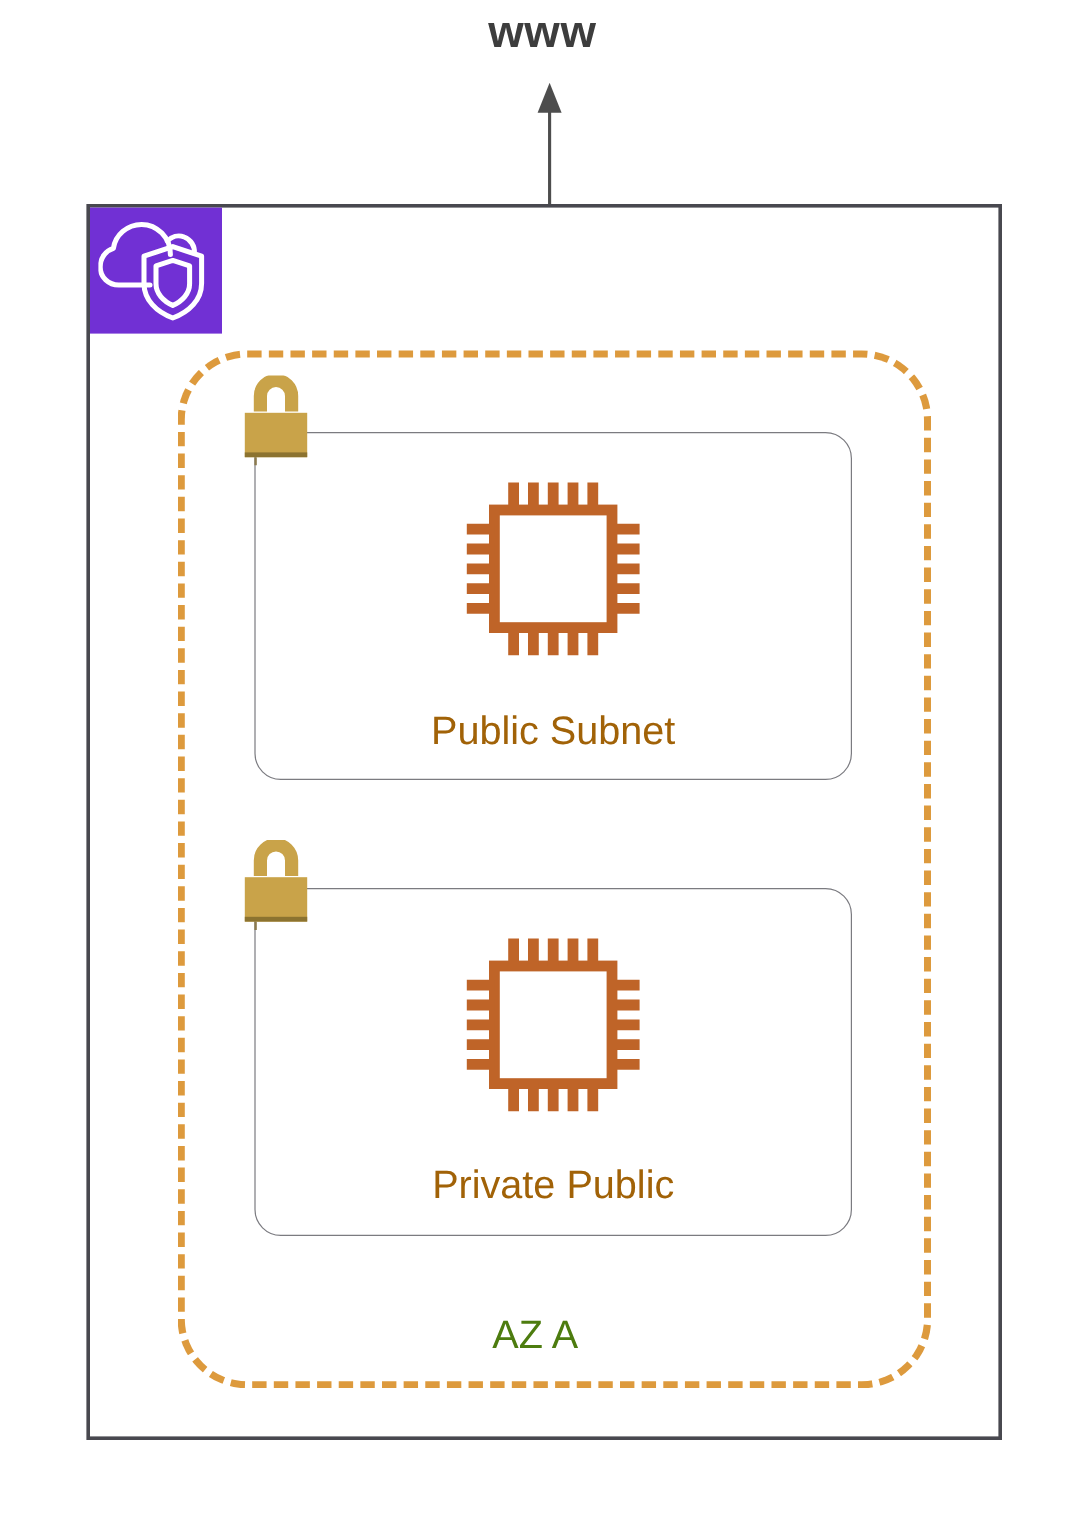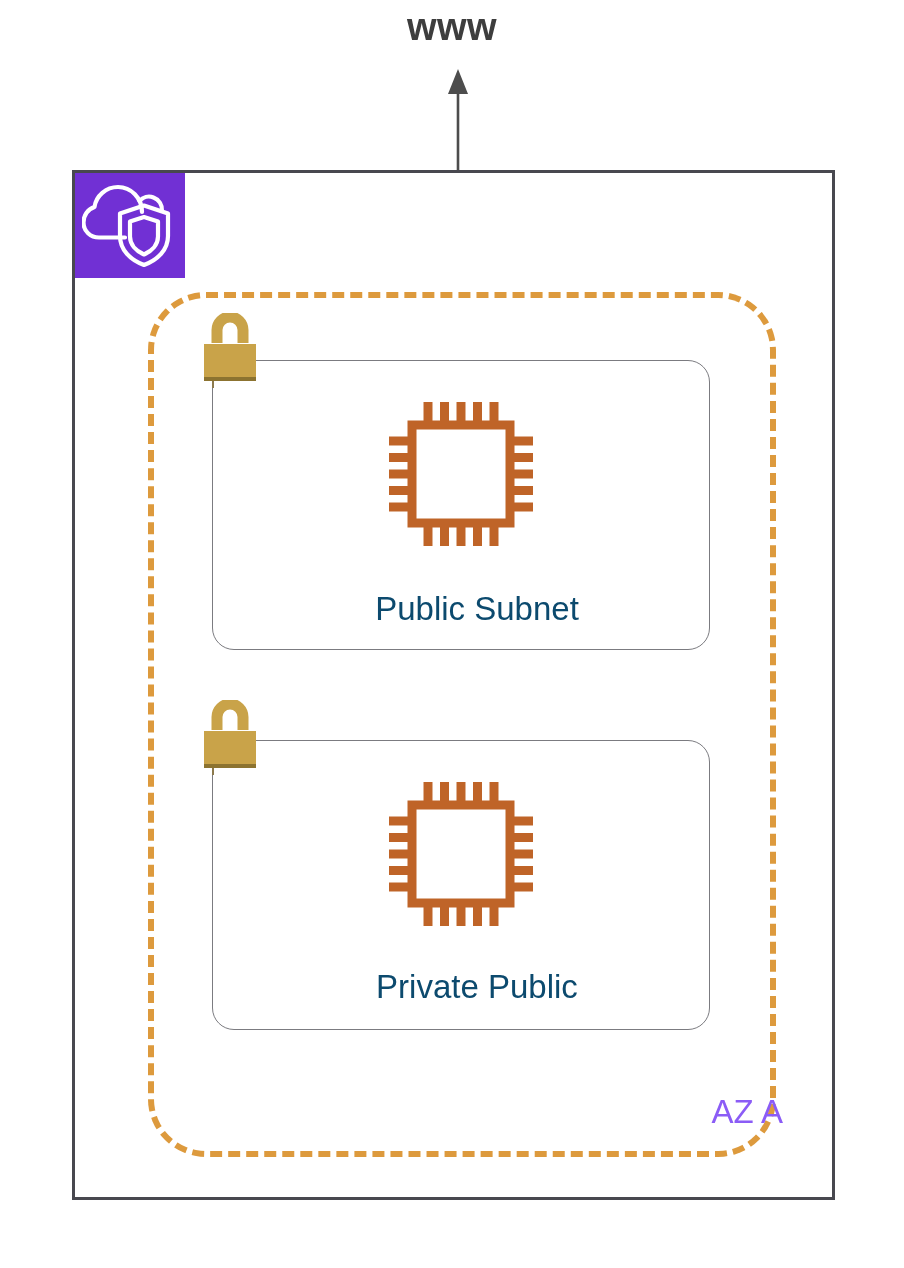--- a/index.html
+++ b/index.html
@@ -80,48 +80,47 @@
     top: 292px;
     width: 628px;
     height: 865px;
     box-sizing: border-box;
     border: 6px dashed #dd9a3d;
     border-radius: 58px;
     background: transparent;
   }
   #az-label {
     position: absolute;
-    left: 155px;
+    left: 132px;
     top: 1092px;
     width: 628px;
-    text-align: right;
+    text-align: center;
     font-size: 33px;
-    color: #8b5cf6;
+    color: #4d7c0f;
     line-height: 40px;
   }
 
   
   .subnet-box {
     position: absolute;
     box-sizing: border-box;
     border: 1.6px solid #7b7b80;
     border-radius: 22px;
     background: #ffffff;
   }
   #public-subnet-box  { left: 212px; top: 360px; width: 498px; height: 290px; }
   #private-subnet-box { left: 212px; top: 740px; width: 498px; height: 290px; }
 
   .subnet-label {
     position: absolute;
     width: 498px;
     text-align: center;
     font-size: 33px;
-    color: #0c4a6e;
+    color: #a16207;
     line-height: 40px;
-    padding-left: 16px;
   }
   #public-subnet-label  { left: 212px; top: 589px; }
   #private-subnet-label { left: 212px; top: 967px; }
 
   
   .cpu-icon {
     position: absolute;
     width: 156px;
     height: 156px;
   }

